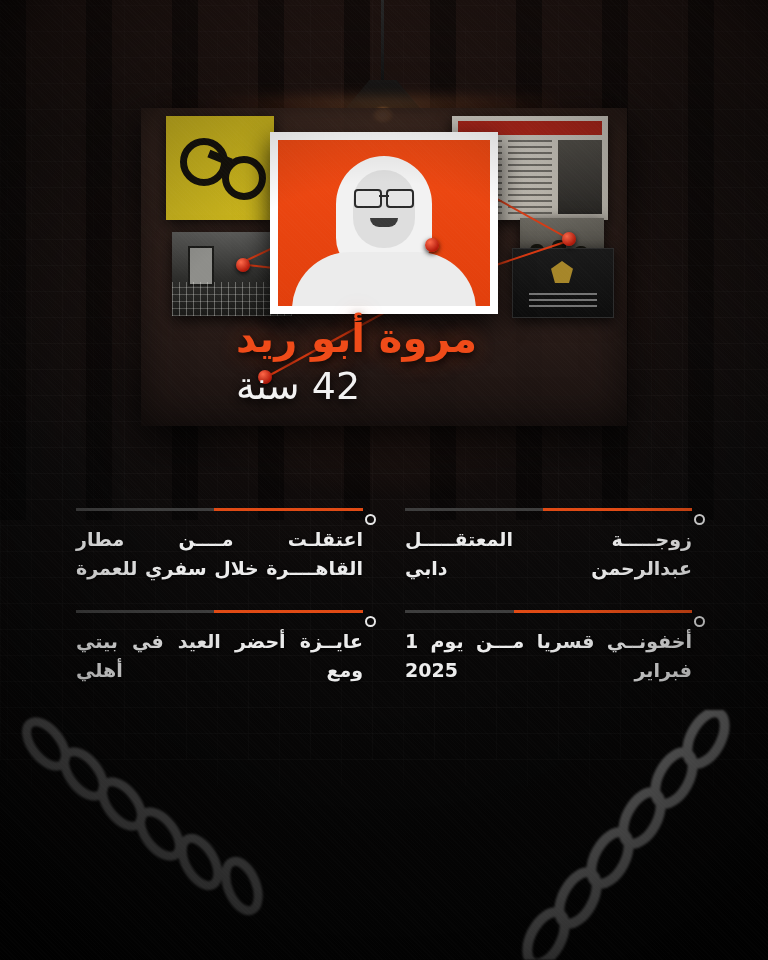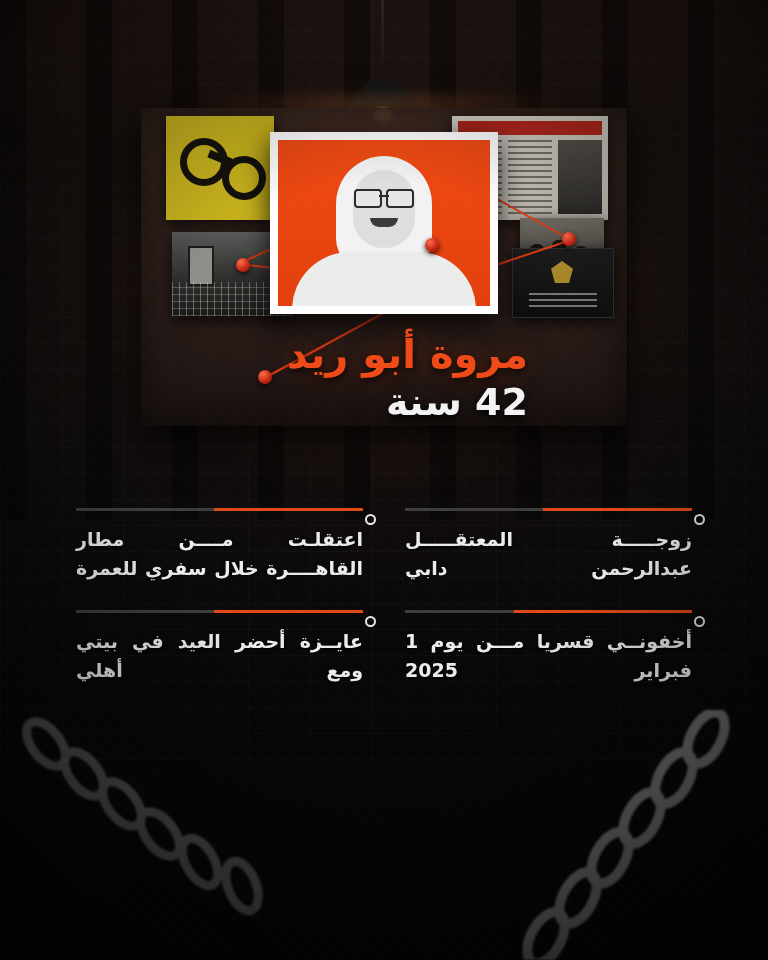--- a/index.html
+++ b/index.html
@@ -247,36 +247,35 @@
   .pin.p1 { left: 236px; top: 258px; }
   .pin.p2 { left: 425px; top: 238px; }
   .pin.p3 { left: 562px; top: 232px; }
   .pin.p4 { left: 258px; top: 370px; }
 
   
   .nameplate {
     position: absolute;
     left: 236px; top: 316px;
     width: 292px;
-    text-align: right;
+    text-align: left;
     z-index: 6;
-    margin-top: 16px;
   }
   .name-main {
     font-size: 40px;
     font-weight: 700;
     color: #ef4b19;
     letter-spacing: 1px;
     line-height: 1.1;
     text-shadow: 0 3px 10px rgba(0,0,0,.95), 0 0 22px rgba(239,75,25,.35);
   }
   .name-age {
     margin-top: 6px;
     font-size: 38px;
-    font-weight: 700;
+    font-weight: 400;
     color: #f2f2f2;
     line-height: 1.1;
     text-shadow: 0 3px 10px rgba(0,0,0,.95);
   }
 
   
   .info {
     position: absolute;
     left: 76px; top: 508px;
     width: 616px;

